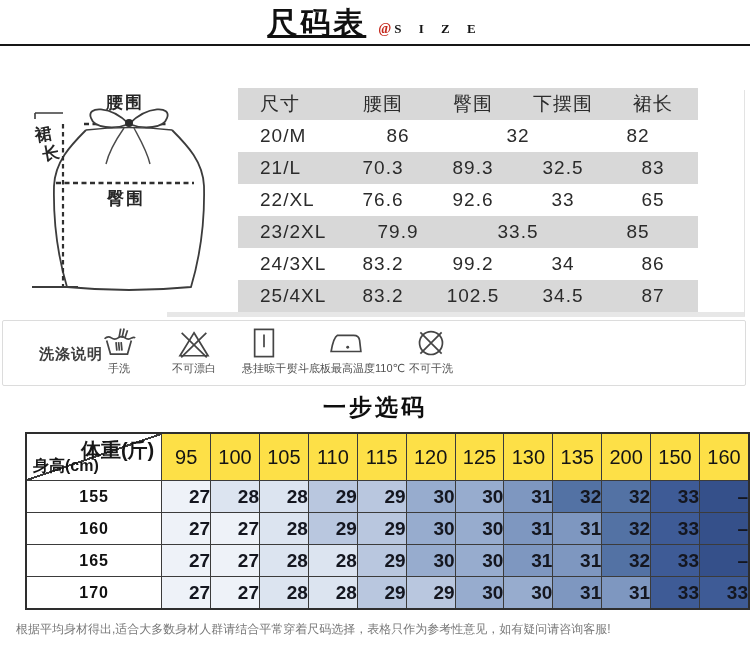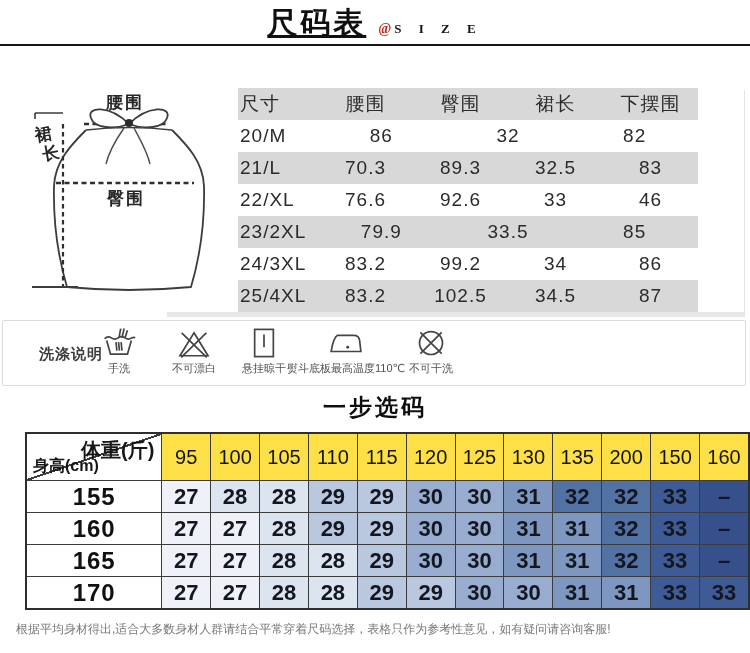--- a/index.html
+++ b/index.html
@@ -14,21 +14,21 @@
 
   
   .diagram{position:absolute;left:4px;top:78px;}
   .diagram text{font-family:"Liberation Sans",sans-serif;font-size:17px;font-weight:600;fill:#262626;letter-spacing:2px;}
 
   
   .size-table{position:absolute;left:238px;top:88px;width:460px;}
   .st-row{display:flex;height:32px;align-items:center;}
   .st-gray{background:#d8d8d8;}
   .st-cell{flex:1;text-align:center;font-size:19px;color:#2b2b2b;letter-spacing:1px;white-space:nowrap;}
-  .st-first{flex:0 0 78px;text-align:left;padding-left:2px;}
+  .st-first{flex:0 0 78px;text-align:left;padding-left:22px;}
 
   
   .shadow-strip{position:absolute;left:167px;top:312px;width:578px;height:5px;background:#e7e7e7;}
   .right-hairline{position:absolute;left:744px;top:90px;width:1px;height:226px;background:#e3e3e3;}
 
   
   .care{position:absolute;left:2px;top:320px;width:744px;height:66px;border:1px solid #dcdcdc;border-radius:2px;box-sizing:border-box;background:#fff;}
   .care-label{position:absolute;left:36px;top:24px;font-size:15px;font-weight:700;color:#3d3d3d;letter-spacing:1px;}
   .care-item{position:absolute;top:5px;width:160px;display:flex;flex-direction:column;align-items:center;}
   .care-item svg{width:34px;height:34px;}
@@ -37,22 +37,22 @@
   .cicon{stroke:#454545;stroke-width:2;fill:none;}
 
   
   .picker-title{position:absolute;top:392px;left:0;right:0;text-align:center;font-size:23px;font-weight:700;color:#0e0e0e;letter-spacing:3px;}
   table.picker{position:absolute;left:25px;top:432px;border-collapse:collapse;border:2px solid #2e2e2e;table-layout:fixed;}
   table.picker td{border:1px solid #3b3b3b;padding:0;}
   .corner{width:135px;height:46px;position:relative;background-color:#fff;background-image:linear-gradient(to bottom right,rgba(0,0,0,0) calc(50% - 1px),#3b3b3b calc(50% - 1px),#3b3b3b calc(50% + 1px),rgba(0,0,0,0) calc(50% + 1px));}
   .corner .ct{position:absolute;top:3px;right:7px;font-size:20px;font-weight:600;color:#161616;}
   .corner .cb{position:absolute;bottom:3px;left:6px;font-size:16px;font-weight:600;color:#161616;}
   .w-cell{width:48px;height:46px;text-align:center;font-size:20px;color:#141414;background:#fde047;}
-  .h-cell{height:31px;text-align:center;font-size:24px;font-weight:700;color:#111;background:#fff;letter-spacing:1px;}
-  .v-cell{height:31px;text-align:center;font-size:22px;font-weight:700;color:#14161f;}
+  .h-cell{height:31px;text-align:center;font-size:16px;font-weight:700;color:#111;background:#fff;letter-spacing:1px;}
+  .v-cell{height:31px;text-align:right;font-size:19px;font-weight:700;color:#14161f;}
 
   .footer-note{position:absolute;left:16px;top:621px;right:10px;font-size:12px;color:#787878;}
 </style>
 </head>
 <body>
 
 <div class="page">
 
   <div class="titlebar">
     <span class="title-cn">尺码表</span>
@@ -85,43 +85,43 @@
       <tspan x="33" y="62">裙</tspan>
       <tspan x="37" y="82">长</tspan>
     </text>
   </svg>
 
   <div class="size-table">
     <div class="st-row st-gray" id="st-head">
         <div class="st-cell st-first">尺寸</div>
         <div class="st-cell">腰围</div>
         <div class="st-cell">臀围</div>
+        <div class="st-cell">下摆围</div>
         <div class="st-cell">裙长</div>
-        <div class="st-cell">下摆围</div>
       </div>
     <div id="st-body">
         <div class="st-row">
           <div class="st-cell st-first">20/M</div>
           <div class="st-cell">86</div>
           <div class="st-cell">32</div>
           <div class="st-cell">82</div>
         </div>
         <div class="st-row st-gray">
           <div class="st-cell st-first">21/L</div>
           <div class="st-cell">70.3</div>
           <div class="st-cell">89.3</div>
           <div class="st-cell">32.5</div>
           <div class="st-cell">83</div>
         </div>
         <div class="st-row">
           <div class="st-cell st-first">22/XL</div>
           <div class="st-cell">76.6</div>
           <div class="st-cell">92.6</div>
           <div class="st-cell">33</div>
-          <div class="st-cell">46</div>
+          <div class="st-cell">65</div>
         </div>
         <div class="st-row st-gray">
           <div class="st-cell st-first">23/2XL</div>
           <div class="st-cell">79.9</div>
           <div class="st-cell">33.5</div>
           <div class="st-cell">85</div>
         </div>
         <div class="st-row">
           <div class="st-cell st-first">24/3XL</div>
           <div class="st-cell">83.2</div>

